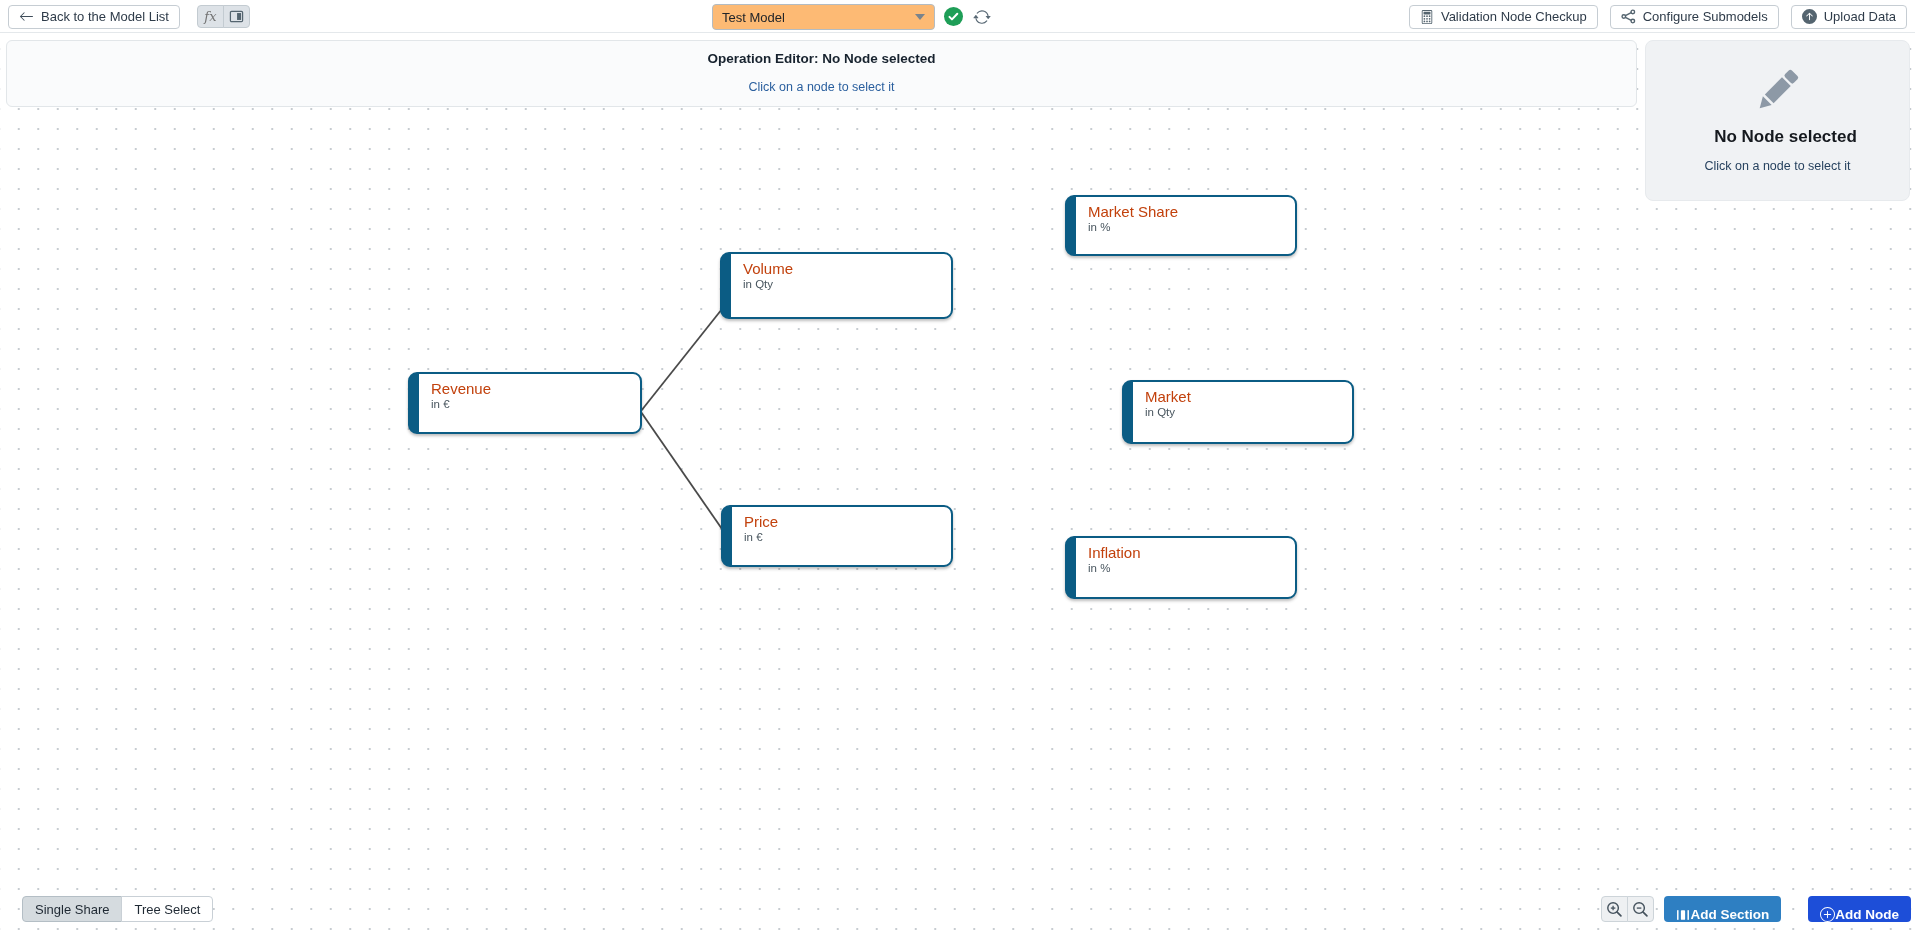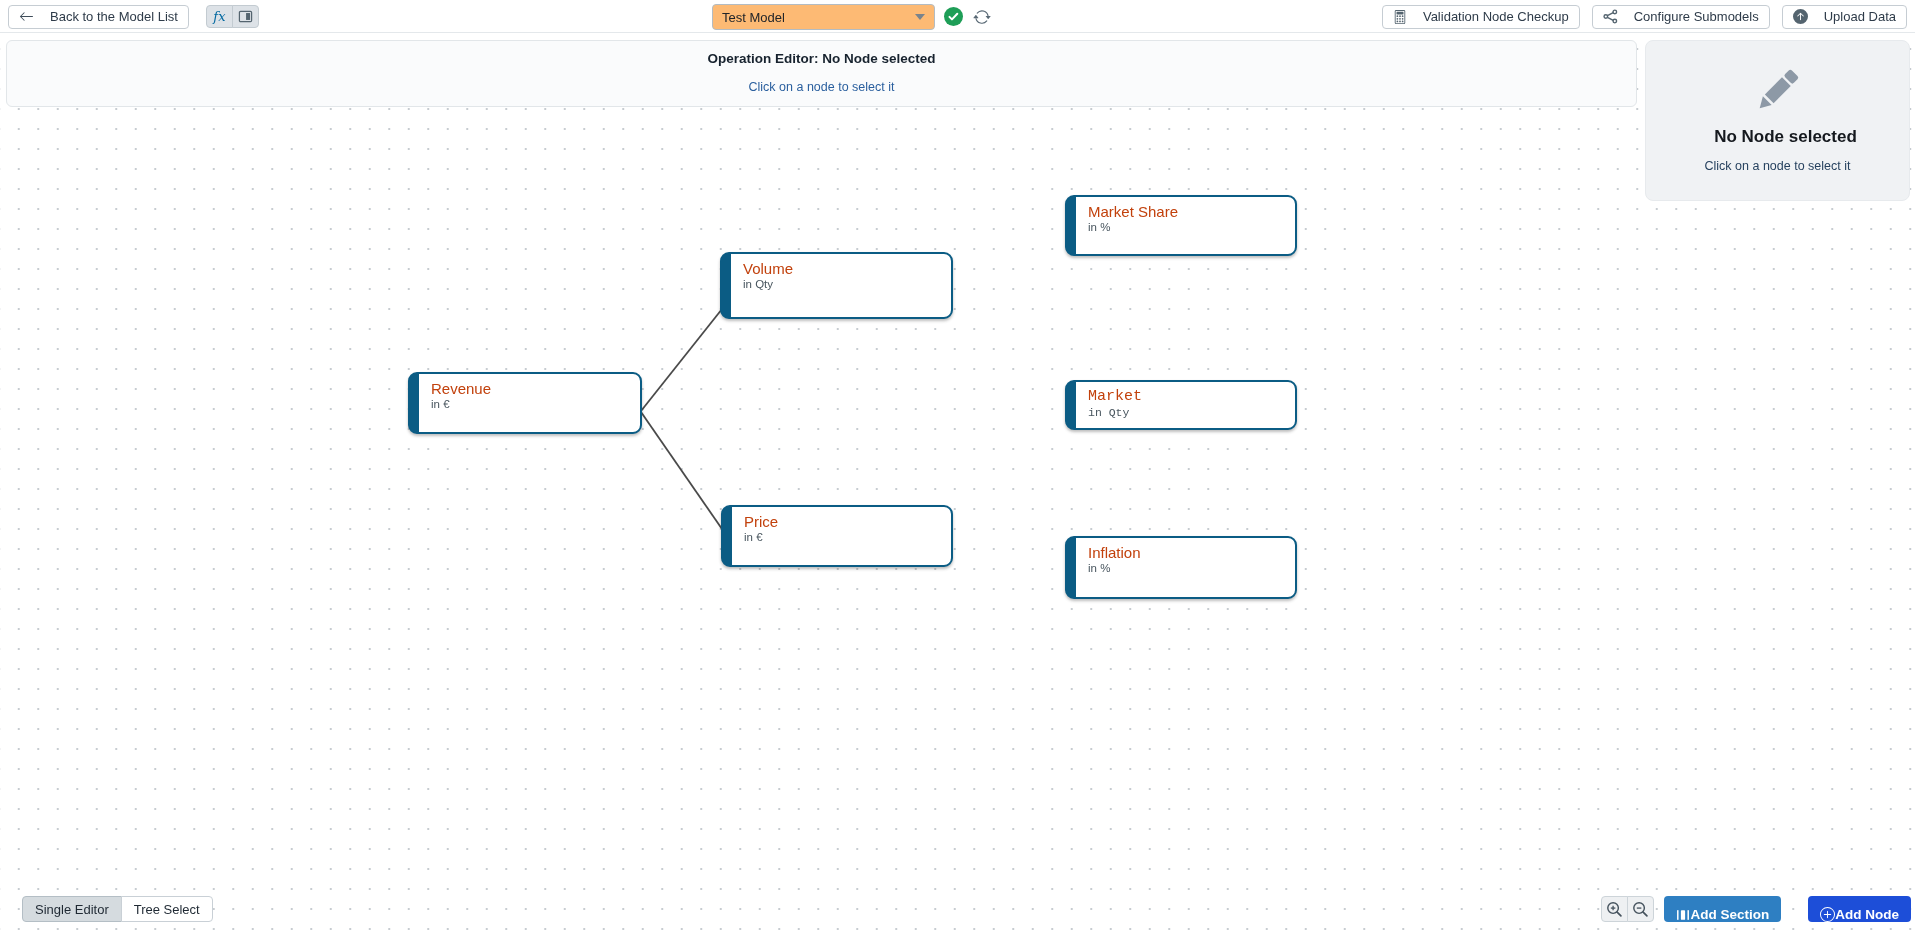--- a/index.html
+++ b/index.html
@@ -3,30 +3,30 @@
 <meta charset="utf-8">
 <style>
   * { margin:0; padding:0; box-sizing:border-box; }
   html,body { width:1915px; height:931px; overflow:hidden; background:#fff;
               font-family:"Liberation Sans", sans-serif; }
 
   
   .topbar { position:absolute; left:0; top:0; width:1915px; height:33px; background:#fff;
             border-bottom:1px solid #e4e8eb; z-index:50; }
   .topbar-left { position:absolute; left:8px; top:0; height:33px; display:flex; align-items:center; gap:17px; }
-  .btn { display:inline-flex; align-items:center; gap:16px; height:24px; padding:0 10px;
+  .btn { display:inline-flex; align-items:center; gap:7px; height:24px; padding:0 10px;
          background:#fff; border:1px solid #c6cdd3; border-radius:4px; font-size:13px;
          color:#2e3b49; cursor:pointer; white-space:nowrap; }
   .btn svg { flex:0 0 auto; }
   .mini-group { display:flex; }
   .mini-btn { width:27px; height:23px; display:flex; align-items:center; justify-content:center;
               background:#dde2e7; border:1px solid #c3cbd1; cursor:pointer; }
   .mini-btn:first-child { border-radius:4px 0 0 4px; }
   .mini-btn:last-child { border-radius:0 4px 4px 0; margin-left:-1px; }
-  .fx-glyph { font-family:"DejaVu Serif", serif; font-style:italic; font-size:13px; color:#0369a1; }
+  .fx-glyph { font-family:"DejaVu Serif", serif; font-style:italic; font-size:13px; color:#737373; }
 
   .model-select { position:absolute; left:712px; top:4px; width:223px; height:26px; background:#fdba74;
                   border:1px solid #b3bcc3; border-radius:4px; display:flex; align-items:center;
                   padding:0 9px; font-size:13px; color:#212529; cursor:pointer; }
   .model-select .caret { margin-left:auto; }
   .status-icons { position:absolute; left:944px; top:0; height:33px; display:flex; align-items:center; gap:10px; }
   .icon-btn { display:flex; align-items:center; justify-content:center; cursor:pointer; background:none; border:none; }
 
   .topbar-right { position:absolute; right:8px; top:0; height:33px; display:flex; align-items:center; gap:12px;margin-left:44px; }
 
@@ -173,21 +173,21 @@
       <div class="node-unit">in %</div>
     </div>
     <div class="node" style="left: 720px; top: 252px; width: 233px; height: 67px;">
       <div class="node-title">Volume</div>
       <div class="node-unit">in Qty</div>
     </div>
     <div class="node" style="left: 408px; top: 372px; width: 234px; height: 62px;">
       <div class="node-title">Revenue</div>
       <div class="node-unit">in €</div>
     </div>
-    <div class="node" style="left: 1065px; top: 380px; width: 232px; height: 50px; font-family: Liberation Mono, monospace;">
+    <div class="node" style="left: 1122px; top: 380px; width: 232px; height: 64px;">
       <div class="node-title">Market</div>
       <div class="node-unit">in Qty</div>
     </div>
     <div class="node" style="left: 721px; top: 505px; width: 232px; height: 62px;">
       <div class="node-title">Price</div>
       <div class="node-unit">in €</div>
     </div>
     <div class="node" style="left: 1065px; top: 536px; width: 232px; height: 63px;">
       <div class="node-title">Inflation</div>
       <div class="node-unit">in %</div>
@@ -208,21 +208,21 @@
           <polygon points="18.5,37.5 29.5,37.5 24,47"></polygon>
         </g>
       </svg>
   </div>
   <div class="inspector-title">No Node selected</div>
   <div class="inspector-sub">Click on a node to select it</div>
 </div>
 
 <div class="mode-group">
   <div class="mode-btn active">
-    <span>Single Editor</span>
+    <span>Single Share</span>
   </div>
   <div class="mode-btn">
     <span>Tree Select</span>
   </div>
 </div>
 
 <div class="bottom-right">
   <div class="zoom-group">
     <div class="zoom-btn">
       <span style="display:flex;">

